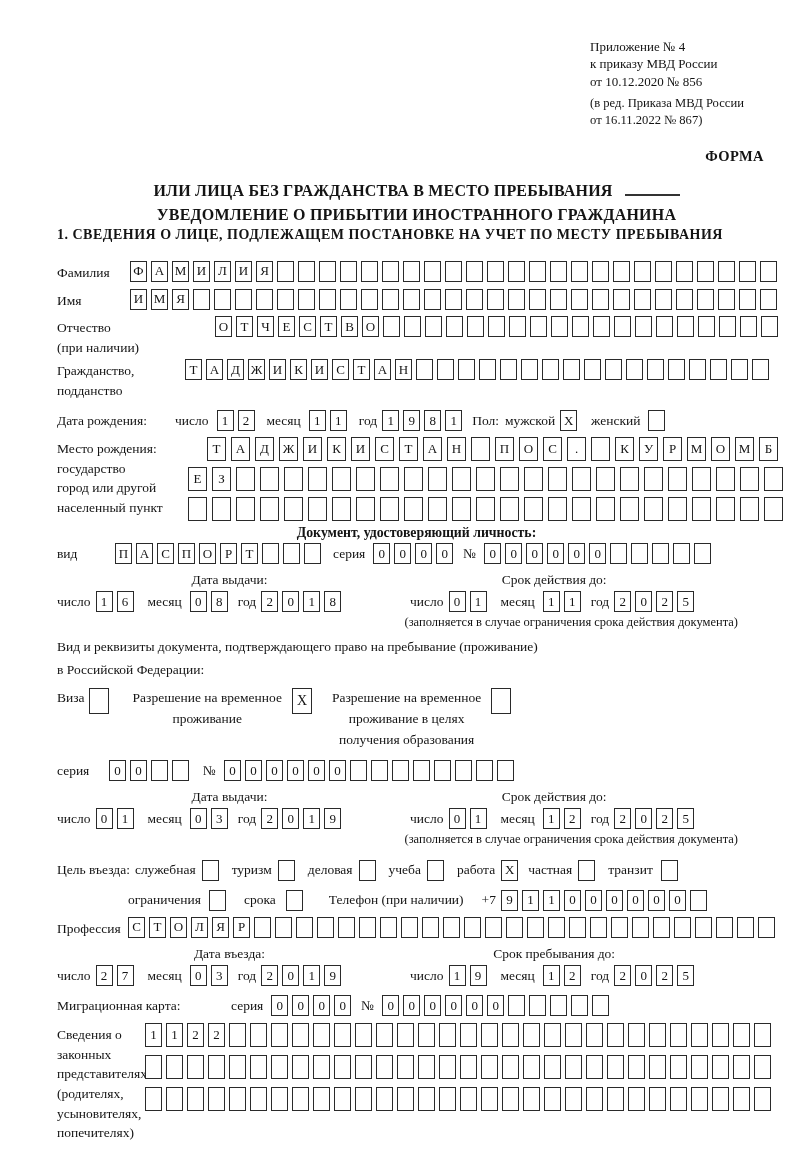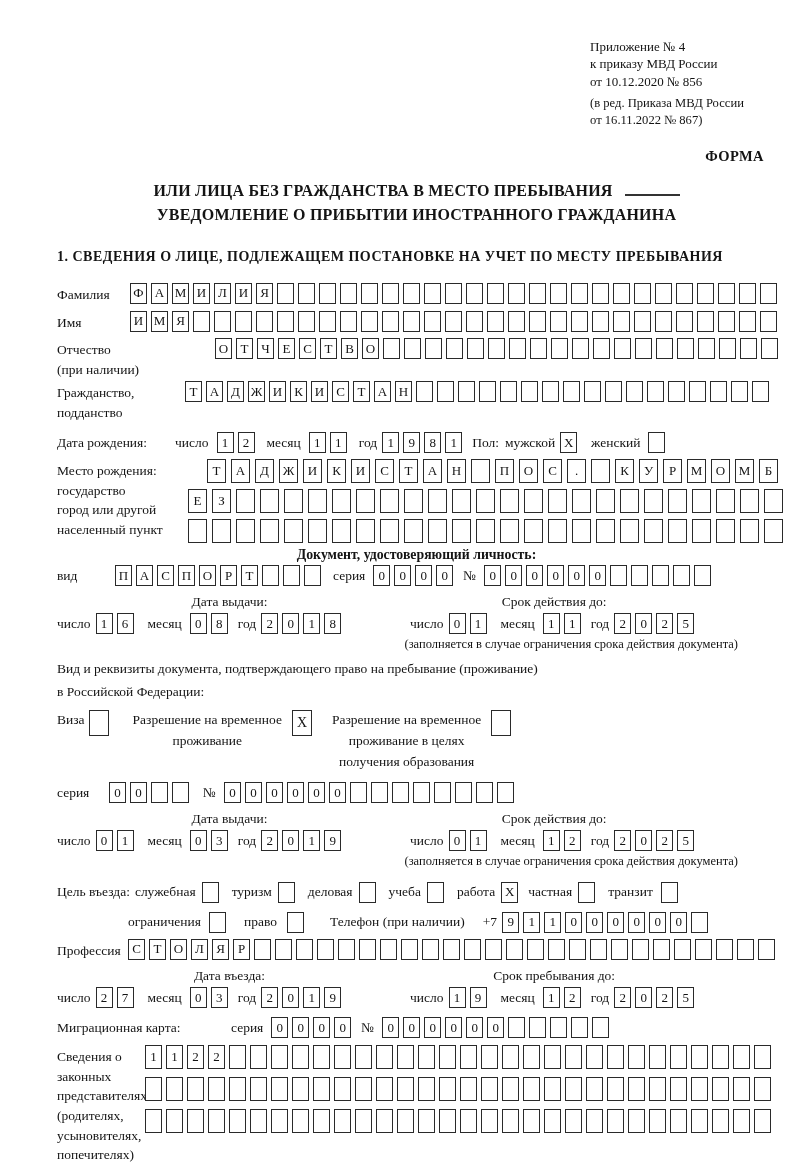--- a/index.html
+++ b/index.html
@@ -8,21 +8,21 @@
         box-sizing:border-box;padding:38px 24px 0 57px;overflow:hidden;position:relative;}
   .t{font-size:13.5px;line-height:1.45;}
   
   .hdr-wrap{display:flex;justify-content:flex-end;}
   .hdr{width:186px;font-size:13px;line-height:1.34;}
   .hdr .amend{font-size:12.6px;margin-top:5px;line-height:1.3;}
   .forma{text-align:right;font-weight:bold;font-size:14.5px;margin:20px 12px 0 0;letter-spacing:.4px;}
   
   .title{text-align:center;font-weight:bold;font-size:16px;line-height:1.5;margin-top:14px;letter-spacing:.2px;}
   .blank-line{display:inline-block;width:55px;border-bottom:2px solid #333;height:.9em;margin-left:12px;}
-  .sec1{font-weight:bold;font-size:14px;margin-top:22px;letter-spacing:.5px;white-space:nowrap;}
+  .sec1{font-weight:bold;font-size:14px;letter-spacing:.5px;white-space:nowrap;}
   
   .row{display:flex;align-items:flex-start;margin-top:6px;}
   .lbl{font-size:13.5px;line-height:1.45;flex:none;padding-top:2px;}
   .cells{display:flex;flex:none;}
   .cell{flex:none;width:17px;height:21px;border:1.4px solid #2a2a2a;margin-right:4px;
         display:flex;align-items:center;justify-content:center;
         font-size:13px;box-sizing:border-box;background:#fff;}
   .cell.cell-lg{width:19px;height:24px;margin-right:5px;}
   .cell.cell-md{height:24px;}
   .cell.cbx{width:20px;height:26px;font-size:14px;}
@@ -560,21 +560,21 @@
     <span class="cells">
         <span class="cell"></span>
       </span>
   </div>
 
   <div class="purpose" style="margin-top:9px">
     <span class="t" style="margin-left:71px;margin-right:8px">ограничения</span>
     <span class="cells">
         <span class="cell"></span>
       </span>
-    <span class="t" style="margin-left:14px;margin-right:10px">право</span>
+    <span class="t" style="margin-left:14px;margin-right:10px">срока</span>
     <span class="cells">
         <span class="cell"></span>
       </span>
     <span class="t" style="margin-left:22px">Телефон (при наличии)</span>
     <span class="t" style="margin-left:18px;margin-right:5px">+7</span>
     <span class="cells">
         <span class="cell">9</span>
         <span class="cell">1</span>
         <span class="cell">1</span>
         <span class="cell">0</span>

